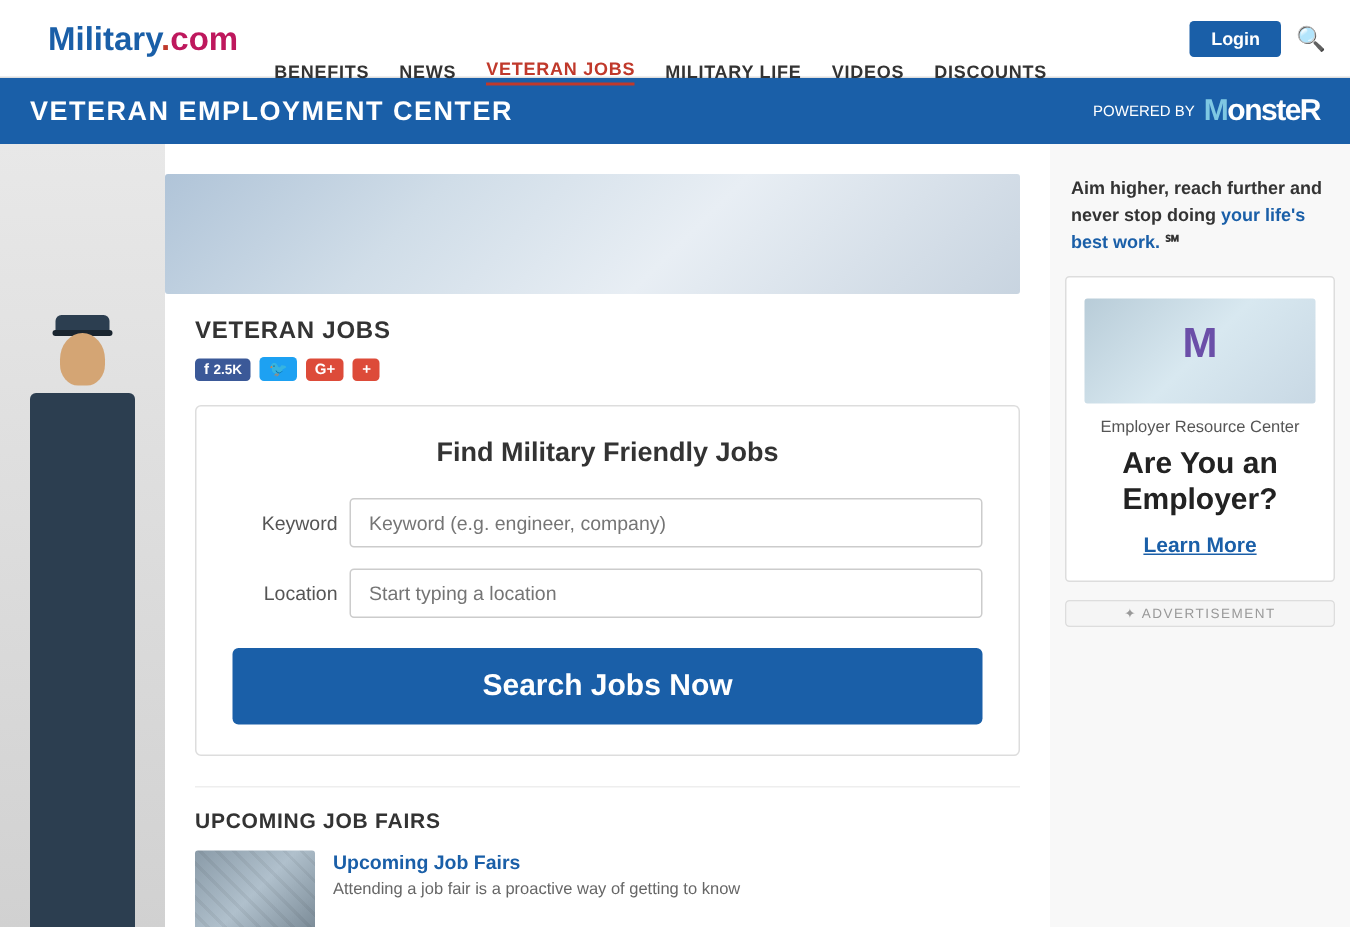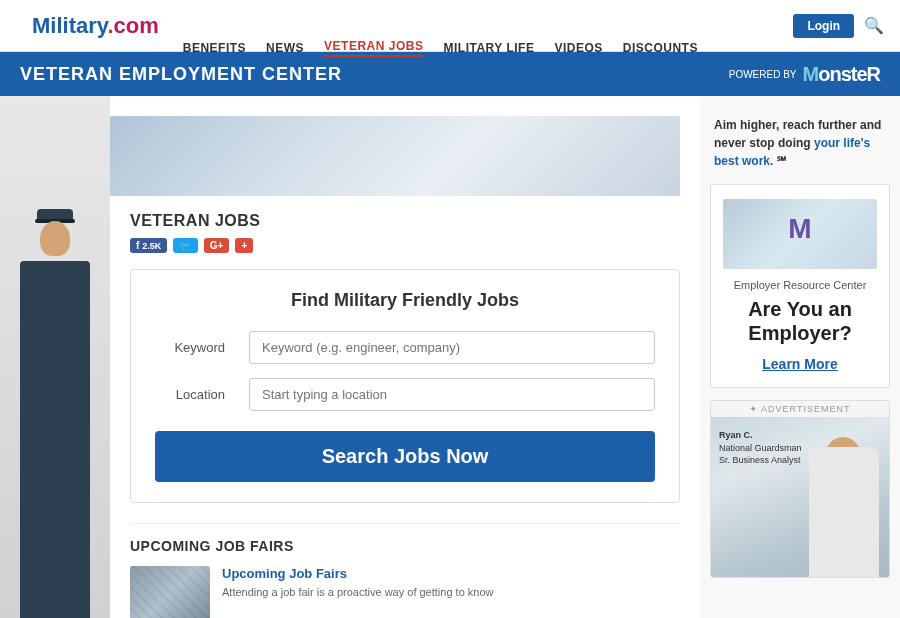--- a/index.html
+++ b/index.html
@@ -228,21 +228,21 @@
       font-size: 18px;
       font-weight: bold;
       color: #333;
       text-align: center;
       margin-bottom: 20px;
     }
     .form-row {
       display: flex;
       align-items: center;
       margin-bottom: 14px;
-      gap: 24px;
+      gap: 8px;
     }
     .form-label {
       width: 70px;
       font-size: 13px;
       color: #555;
       text-align: right;
       flex-shrink: 0;
     }
     .form-input {
       flex: 1;
@@ -546,27 +546,16 @@
           <span class="monster-m-icon">M</span>
         </div>
       </div>
       <div class="employer-label">Employer Resource Center</div>
       <div class="employer-heading">Are You an Employer?</div>
       <a class="learn-more-link">Learn More</a>
     </div>
 
     <div class="ad-box">
       <div class="ad-label">✦ ADVERTISEMENT</div>
-      <div class="ad-image">
-        <div class="ad-text-overlay">
-          <strong>Ryan C.</strong>
-          <span>National Guardsman</span><br>
-          <span>Sr. Business Analyst</span>
-        </div>
-        <div class="ad-person">
-          <div class="ad-person-head"></div>
-          <div class="ad-person-body"></div>
-        </div>
-      </div>
     </div>
 
   </div>
 </div>
 
 </body></html>

